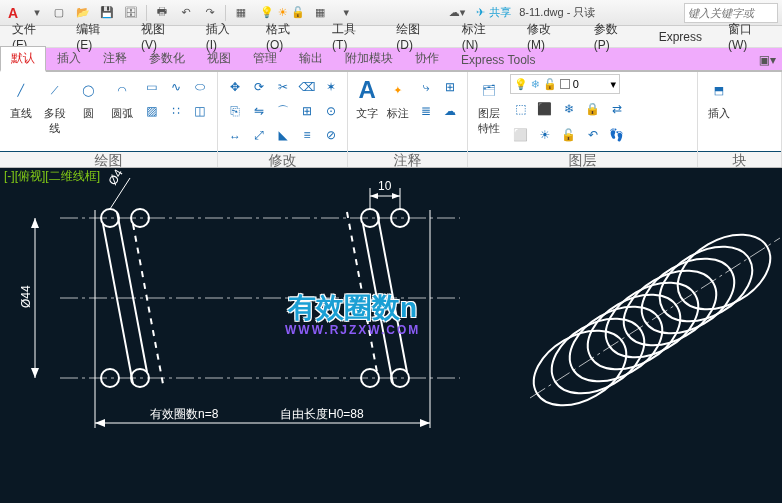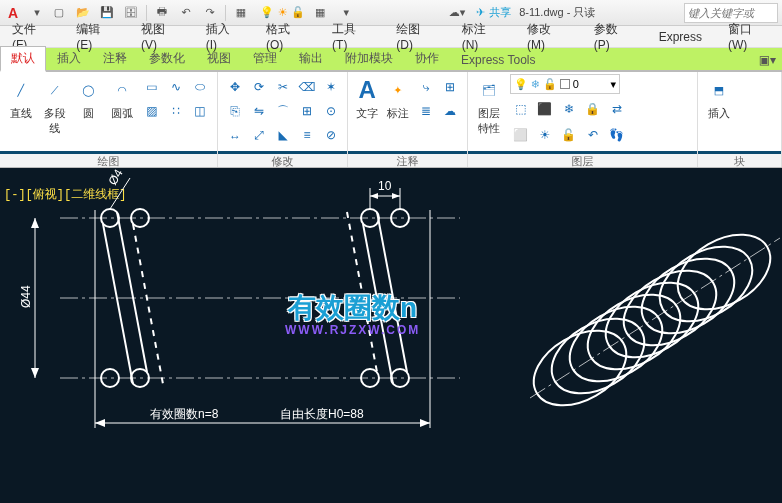--- a/index.html
+++ b/index.html
@@ -17,43 +17,43 @@
 .title-spacer { flex:1; display:flex; align-items:center; justify-content:center; gap:8px;}
 .share { color:#1a9fd4; display:flex; align-items:center; gap:4px;}
 .filename { color:#444;}
 .searchbox { width:94px; height:20px; border:1px solid #ccc; font-size:11px; padding:0 3px; background:#fff; font-style:italic; color:#888;}
 
 
 .menubar { height: 22px; background:#f4f4f4; border-bottom:1px solid #ddd; display:flex; align-items:center; padding:0 6px; gap:14px; font-size:12px;}
 .menu-item { padding:1px 6px; color:#333;}
 
 
-.ribbontabs { height:24px; background:#bef264; display:flex; align-items:flex-end; border-bottom:2px solid #bbb; font-size:12px;}
+.ribbontabs { height:24px; background:#f0abfc; display:flex; align-items:flex-end; border-bottom:2px solid #bbb; font-size:12px;}
 .rtab { padding:3px 10px; color:#555; border:1px solid transparent; border-bottom:none;}
 .rtab.active { background:#fff; border-color:#bbb; color:#d22; border-bottom:2px solid #fff; margin-bottom:-2px;}
 .rtab-spacer {flex:1;}
 .rtab-min { padding:3px 6px; color:#555;}
 
 
 .ribbon { height: 96px; background:#fff; display:flex; border-bottom:1px solid #bbb;}
 .panel { border-right:1px solid #ddd; display:flex; flex-direction:column;}
 .panel-body { flex:1; display:flex; padding:2px 4px; align-items:flex-start;}
-.panel-title { height:16px; text-align:center; font-size:11px; color:#666; background:#f4f4f4; border-top:3px solid #0c4a6e; position:relative;}
+.panel-title { height:16px; text-align:center; font-size:14px; color:#666; background:#f4f4f4; border-top:1px solid #0c4a6e; position:relative;}
 .bigbtn { width:34px; display:flex; flex-direction:column; align-items:center; gap:2px; padding:2px 1px; font-size:11px; color:#333; text-align:center;}
 .bigbtn .ico { width:28px; height:28px; display:flex; align-items:center; justify-content:center; color:#1a6db5;}
 .smallgrid { display:grid; grid-template-columns:repeat(3,22px); grid-auto-rows:22px; gap:2px; padding:2px;}
 .smallgrid2 { display:grid; grid-template-columns:repeat(2,22px); grid-auto-rows:22px; gap:2px; padding:2px;}
 .sbtn { width:22px; height:22px; display:flex; align-items:center; justify-content:center; color:#1a6db5; font-size:12px;}
 .text-a { font-size:24px; font-weight:bold; color:#333;}
 .layer-combo { height:20px; border:1px solid #ccc; display:flex; align-items:center; padding:0 3px; font-size:11px; gap:3px; min-width:110px; background:#fff;}
 .layer-row { display:flex; gap:2px; margin-bottom:2px;}
 
 
 .canvas-wrap { position:relative; width:782px; height:335px; background:#0a1824;}
-.canvas-label { position:absolute; left:4px; top:18px; color:#fde047; font-size:12px;font-family:Liberation Mono, monospace;}
+.canvas-label { position:absolute; left:4px; top:0; color:#84cc16; font-size:12px;}
 .dwg { position:absolute; left:0; top:0;}
 .watermark { position:absolute; left:285px; top:125px; font-size:28px; font-weight:bold; pointer-events:none; text-align:center; line-height:1.1;}
 .wm-top { color:#1a9fd4; text-shadow:1px 1px 0 #fff,-1px -1px 0 #fff,1px -1px 0 #fff,-1px 1px 0 #fff;}
 .wm-bot { color:#8b5cf6; font-size:12px; letter-spacing:2px;}
 
 svg .thick { stroke:#fff; stroke-width:2; fill:none;}
 svg .thin { stroke:#fff; stroke-width:1; fill:none;}
 svg .dash { stroke:#fff; stroke-width:0.7; fill:none; stroke-dasharray:18 4 3 4;}
 svg text { fill:#fff; font-size:12px;}
 </style>

